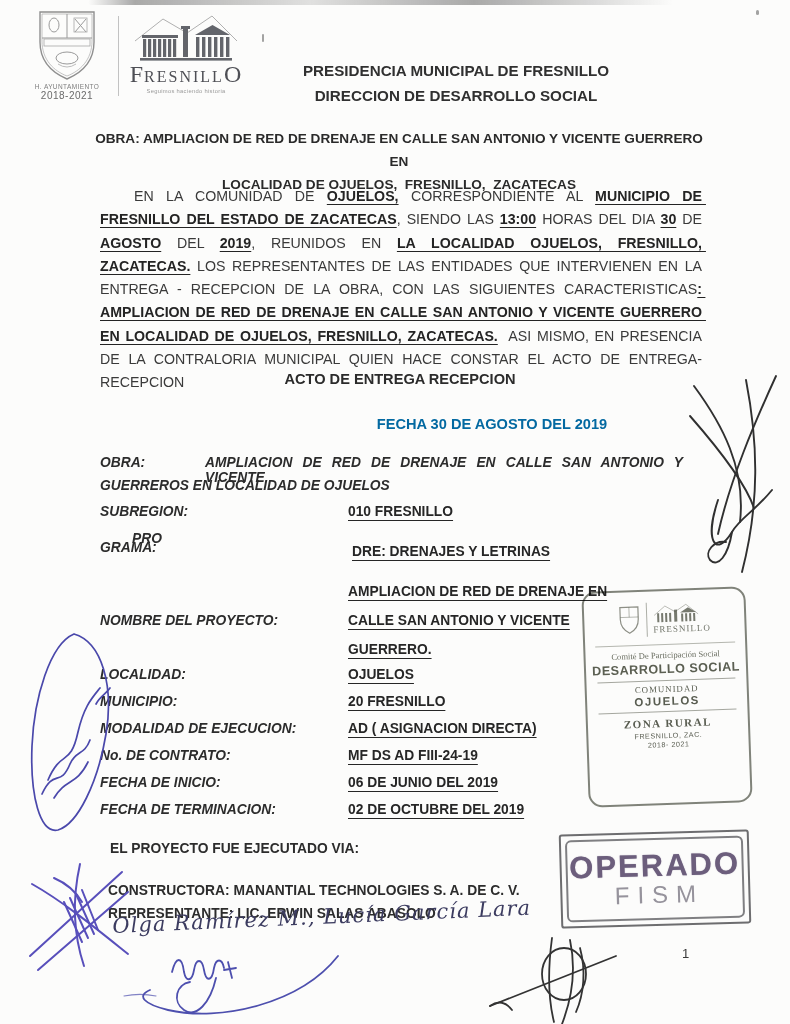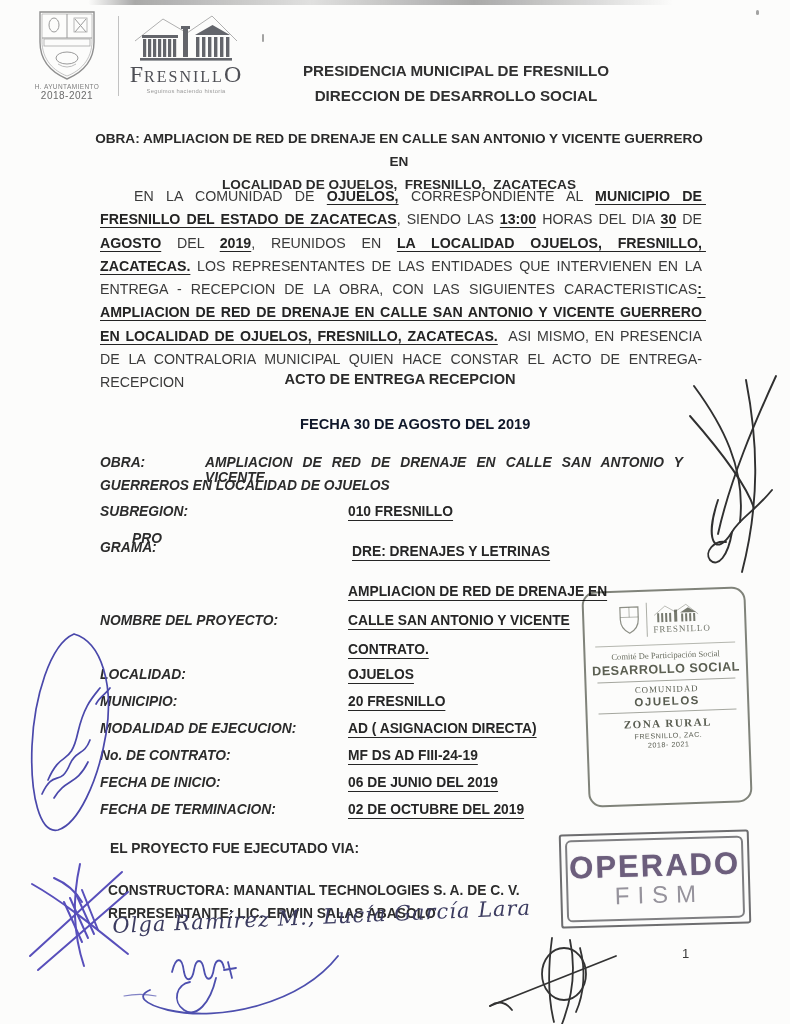--- a/index.html
+++ b/index.html
@@ -31,21 +31,21 @@
   .logo-tagline{font-size:5.8px;color:#9a9a9a;letter-spacing:.3px;margin-top:1px;}
   .title-block{left:238px;top:58px;width:436px;text-align:center;font-weight:bold;font-size:15.2px;line-height:25px;color:#303030;}
 
   
   .obra-heading{left:95px;top:127px;width:608px;text-align:center;font-weight:bold;font-size:13.6px;line-height:23px;color:#2a2a2a;}
 
   
   .intro{left:100px;top:185px;width:602px;font-size:14.2px;line-height:23.3px;text-align:justify;color:#3a3a3a;text-indent:34px;}
 
   .acta{left:100px;top:371px;width:600px;text-align:center;font-weight:bold;font-size:14.6px;color:#2b2b2b;}
-  .fecha{left:300px;top:416px;width:384px;text-align:left;font-weight:bold;font-size:14.6px;color:#0f172a;}
+  .fecha{left:300px;top:416px;width:384px;text-align:center;font-weight:bold;font-size:14.6px;color:#0369a1;}
 
   
   .flabel{font-weight:bold;font-size:13.8px;color:#2c2c2c;font-style:italic;}
   .fvalue{font-weight:bold;font-size:13.8px;color:#262626;text-decoration:underline;text-underline-offset:3.5px;text-decoration-thickness:1.3px;}
   .obra-v1{left:205px;top:455px;width:478px;text-align:justify;text-align-last:justify;}
 
   .exec-line{left:110px;top:841px;font-weight:bold;font-size:13.8px;color:#2c2c2c;}
   .con-row{font-size:13.8px;font-weight:bold;color:#2c2c2c;}
 
   .handwriting{left:112px;top:914px;font-family:"DejaVu Serif", serif;font-style:italic;
@@ -157,21 +157,21 @@
   <div class="abs flabel" style="left:100px;top:504px;">SUBREGION:</div>
   <div class="abs fvalue" style="left:348px;top:504px;">010 FRESNILLO</div>
 
   <div class="abs flabel" style="left:100px;top:531px;padding-left:32px;">PRO</div>
   <div class="abs flabel" style="left:100px;top:540px;">GRAMA:</div>
   <div class="abs fvalue" style="left:352px;top:544px;">DRE: DRENAJES Y LETRINAS</div>
 
   <div class="abs fvalue" style="left:348px;top:584px;">AMPLIACION DE RED DE DRENAJE EN</div>
   <div class="abs flabel" style="left:100px;top:613px;">NOMBRE DEL PROYECTO:</div>
   <div class="abs fvalue" style="left:348px;top:613px;">CALLE SAN ANTONIO Y VICENTE</div>
-  <div class="abs fvalue" style="left:348px;top:642px;">CONTRATO.</div>
+  <div class="abs fvalue" style="left:348px;top:642px;">GUERRERO.</div>
 
   <div class="abs flabel" style="left:100px;top:667px;">LOCALIDAD:</div>
   <div class="abs fvalue" style="left:348px;top:667px;">OJUELOS</div>
 
   <div class="abs flabel" style="left:100px;top:694px;">MUNICIPIO:</div>
   <div class="abs fvalue" style="left:348px;top:694px;">20 FRESNILLO</div>
 
   <div class="abs flabel" style="left:100px;top:721px;">MODALIDAD DE EJECUCION:</div>
   <div class="abs fvalue" style="left:348px;top:721px;">AD ( ASIGNACION DIRECTA)</div>
 

